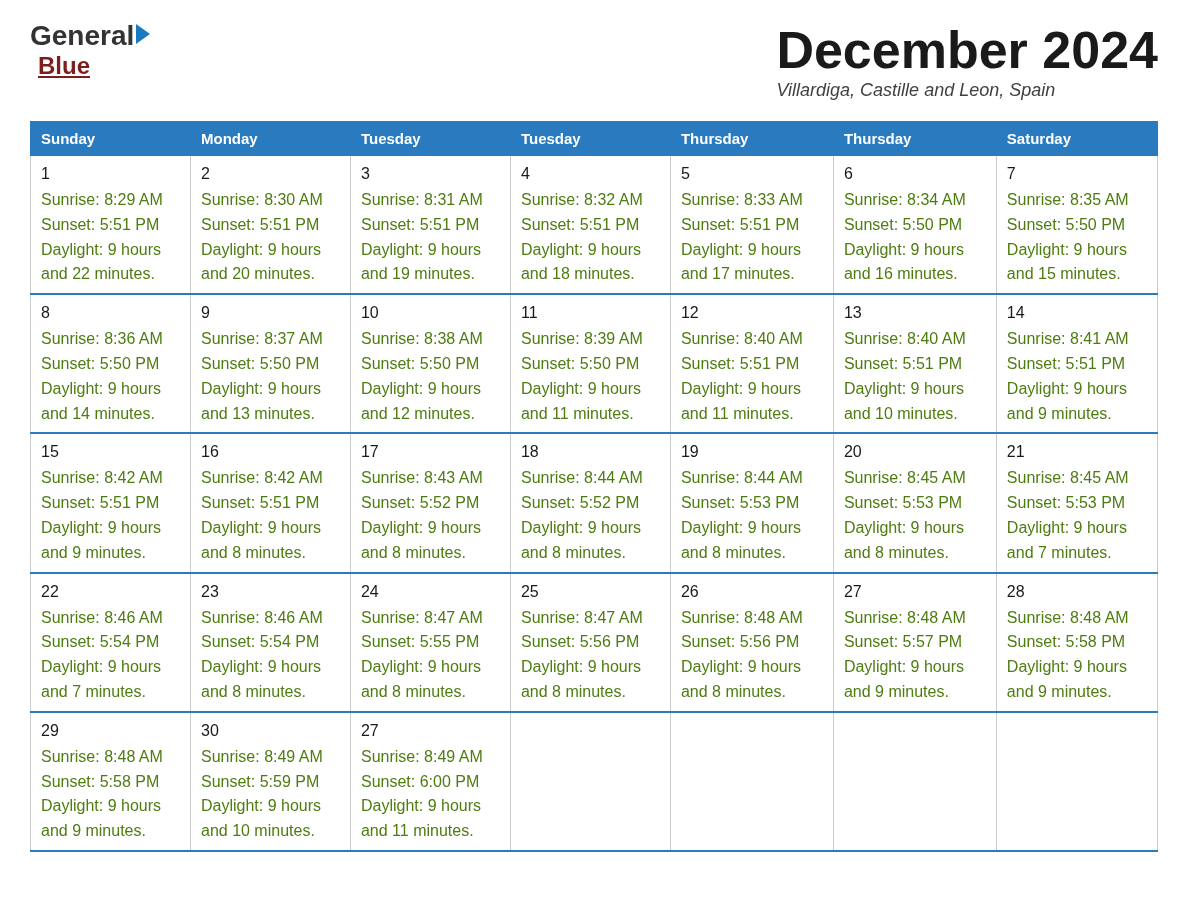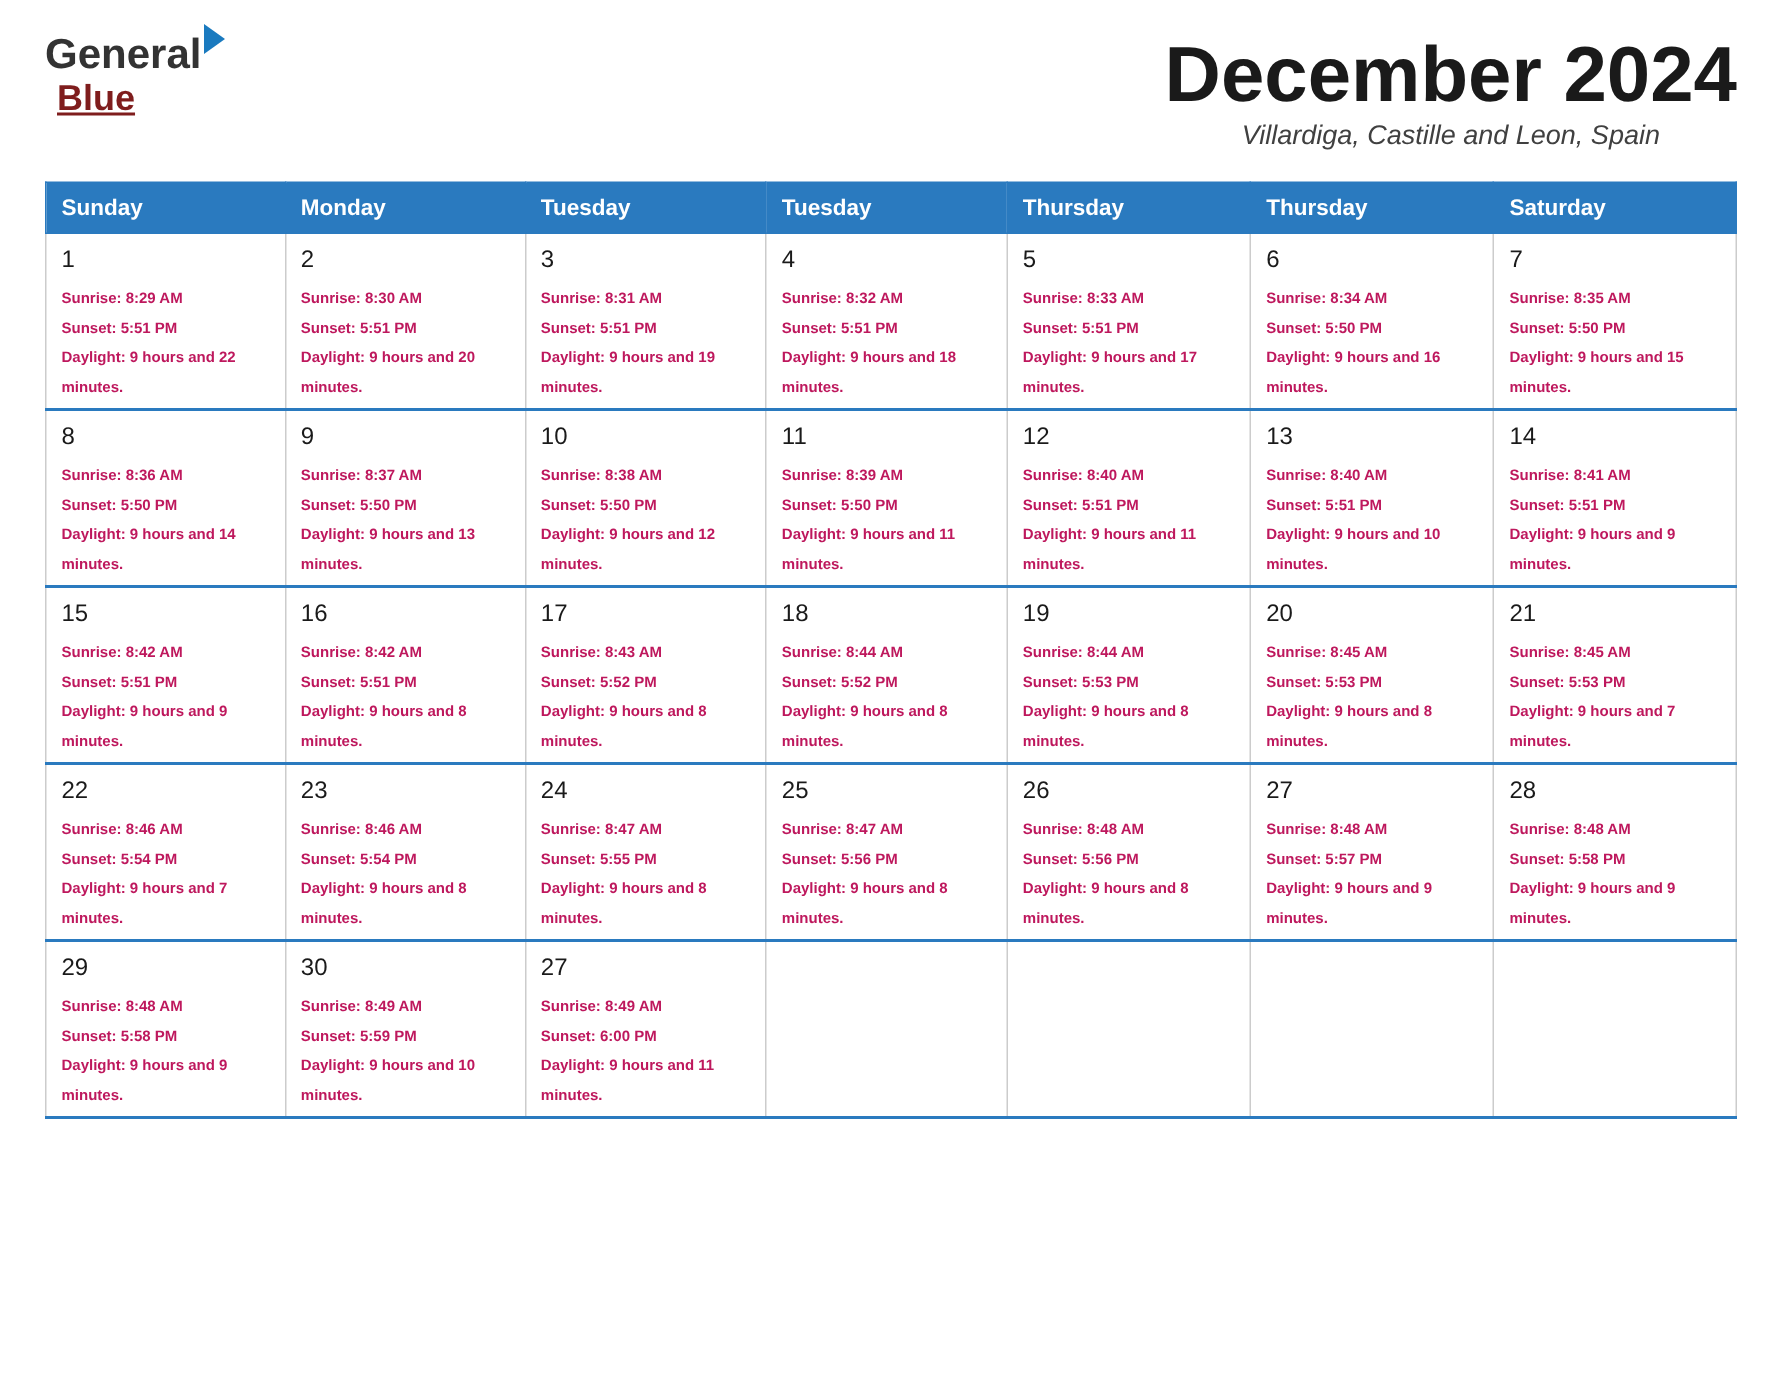--- a/index.html
+++ b/index.html
@@ -25,28 +25,29 @@
       margin-left: 2px;
       margin-top: -4px;
     }
     .logo-wrapper {
       display: flex;
       flex-direction: column;
       align-items: flex-start;
     }
     .logo-row1 {
       display: flex;
+      align-items: center;
     }
     .logo-row2 {
       display: flex;
       align-items: center;
       margin-left: 4px;
     }
     .title-block {
-      text-align: center;
+      text-align: left;
     }
     .title-block h1 {
       font-size: 52px;
       font-weight: bold;
       color: #1a1a1a;
     }
     .title-block h2 {
       font-size: 18px;
       font-weight: normal;
       color: #404040;
@@ -83,24 +84,23 @@
       border-right: 1px solid #ccc;
     }
     .day-number {
       font-size: 16px;
       font-weight: normal;
       color: #1a1a1a;
       display: block;
       margin-bottom: 2px;
     }
     .day-info {
-      font-size: 10px;
-      color: #be185d;
+      font-size: 16px;
+      color: #4d7c0f;
       line-height: 1.55;
-      font-weight: bold;
     }
     .empty-cell {
       background: #fff;
     }
   </style>
 </head>
 <body>
 
 <div class="header">
   <div class="logo-wrapper">

